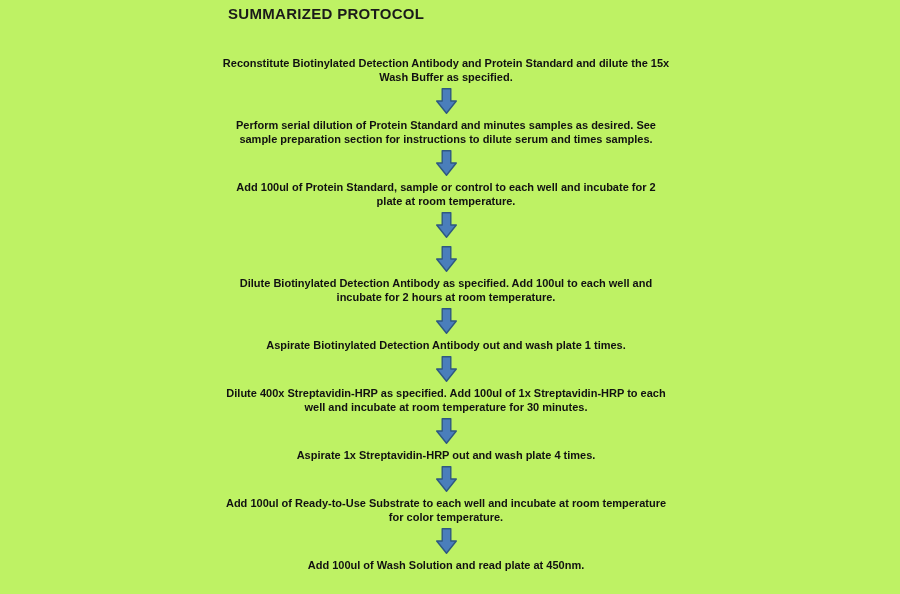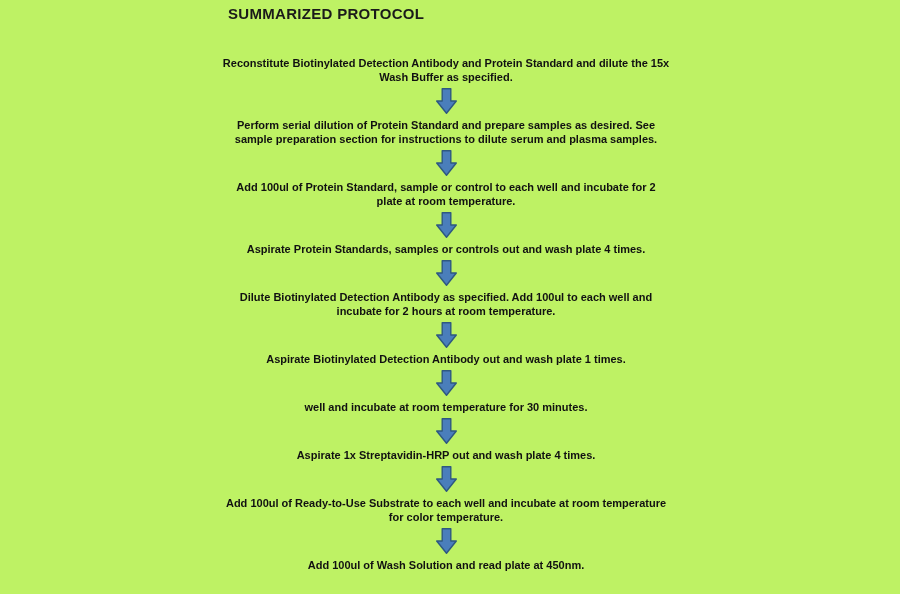--- a/index.html
+++ b/index.html
@@ -68,39 +68,36 @@
         <div class="step">
           <div class="line">Reconstitute Biotinylated Detection Antibody and Protein Standard and dilute the 15x</div>
           <div class="line">Wash Buffer as specified.</div>
         </div>
         <div class="arrow-wrap">
           <svg width="21" height="26" viewBox="0 0 21 26">
             <path d="M6.2 0.7 L14.8 0.7 L14.8 13 L20.3 13 L10.5 25.3 L0.7 13 L6.2 13 Z" fill="#4a7ebb" stroke="#2e5881" stroke-width="1.4" stroke-linejoin="round"></path>
           </svg>
         </div>
         <div class="step">
-          <div class="line">Perform serial dilution of Protein Standard and prepare samples as desired. See</div>
-          <div class="line">sample preparation section for instructions to dilute serum and plasma samples.</div>
+          <div class="line">Perform serial dilution of Protein Standard and minutes samples as desired. See</div>
+          <div class="line">sample preparation section for instructions to dilute serum and times samples.</div>
         </div>
         <div class="arrow-wrap">
           <svg width="21" height="26" viewBox="0 0 21 26">
             <path d="M6.2 0.7 L14.8 0.7 L14.8 13 L20.3 13 L10.5 25.3 L0.7 13 L6.2 13 Z" fill="#4a7ebb" stroke="#2e5881" stroke-width="1.4" stroke-linejoin="round"></path>
           </svg>
         </div>
         <div class="step">
           <div class="line">Add 100ul of Protein Standard, sample or control to each well and incubate for 2</div>
           <div class="line">plate at room temperature.</div>
         </div>
         <div class="arrow-wrap">
           <svg width="21" height="26" viewBox="0 0 21 26">
             <path d="M6.2 0.7 L14.8 0.7 L14.8 13 L20.3 13 L10.5 25.3 L0.7 13 L6.2 13 Z" fill="#4a7ebb" stroke="#2e5881" stroke-width="1.4" stroke-linejoin="round"></path>
           </svg>
-        </div>
-        <div class="step">
-          <div class="line">Aspirate Protein Standards, samples or controls out and wash plate 4 times.</div>
         </div>
         <div class="arrow-wrap">
           <svg width="21" height="26" viewBox="0 0 21 26">
             <path d="M6.2 0.7 L14.8 0.7 L14.8 13 L20.3 13 L10.5 25.3 L0.7 13 L6.2 13 Z" fill="#4a7ebb" stroke="#2e5881" stroke-width="1.4" stroke-linejoin="round"></path>
           </svg>
         </div>
         <div class="step">
           <div class="line">Dilute Biotinylated Detection Antibody as specified. Add 100ul to each well and</div>
           <div class="line">incubate for 2 hours at room temperature.</div>
         </div>
@@ -111,20 +108,21 @@
         </div>
         <div class="step">
           <div class="line">Aspirate Biotinylated Detection Antibody out and wash plate 1 times.</div>
         </div>
         <div class="arrow-wrap">
           <svg width="21" height="26" viewBox="0 0 21 26">
             <path d="M6.2 0.7 L14.8 0.7 L14.8 13 L20.3 13 L10.5 25.3 L0.7 13 L6.2 13 Z" fill="#4a7ebb" stroke="#2e5881" stroke-width="1.4" stroke-linejoin="round"></path>
           </svg>
         </div>
         <div class="step">
+          <div class="line">Dilute 400x Streptavidin-HRP as specified. Add 100ul of 1x Streptavidin-HRP to each</div>
           <div class="line">well and incubate at room temperature for 30 minutes.</div>
         </div>
         <div class="arrow-wrap">
           <svg width="21" height="26" viewBox="0 0 21 26">
             <path d="M6.2 0.7 L14.8 0.7 L14.8 13 L20.3 13 L10.5 25.3 L0.7 13 L6.2 13 Z" fill="#4a7ebb" stroke="#2e5881" stroke-width="1.4" stroke-linejoin="round"></path>
           </svg>
         </div>
         <div class="step">
           <div class="line">Aspirate 1x Streptavidin-HRP out and wash plate 4 times.</div>
         </div>

